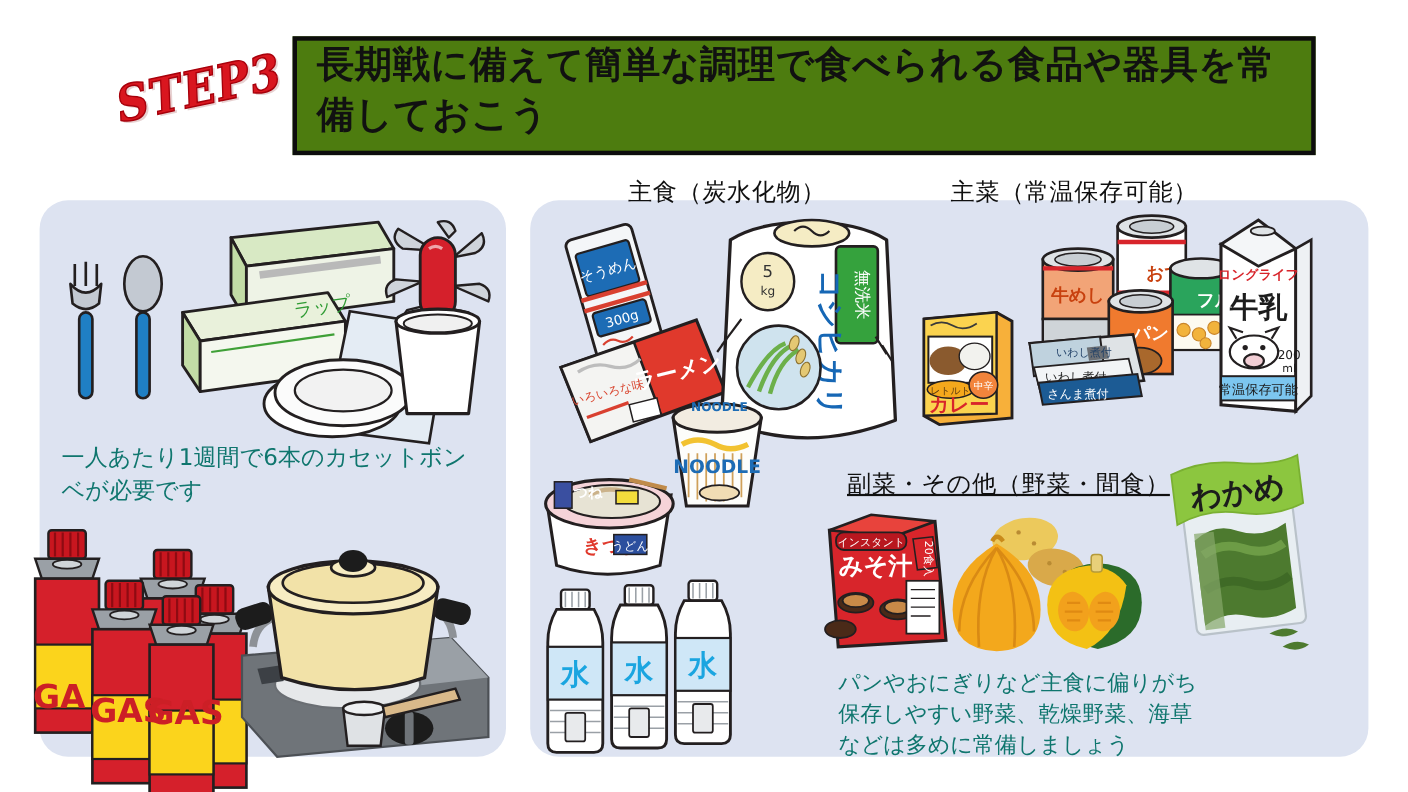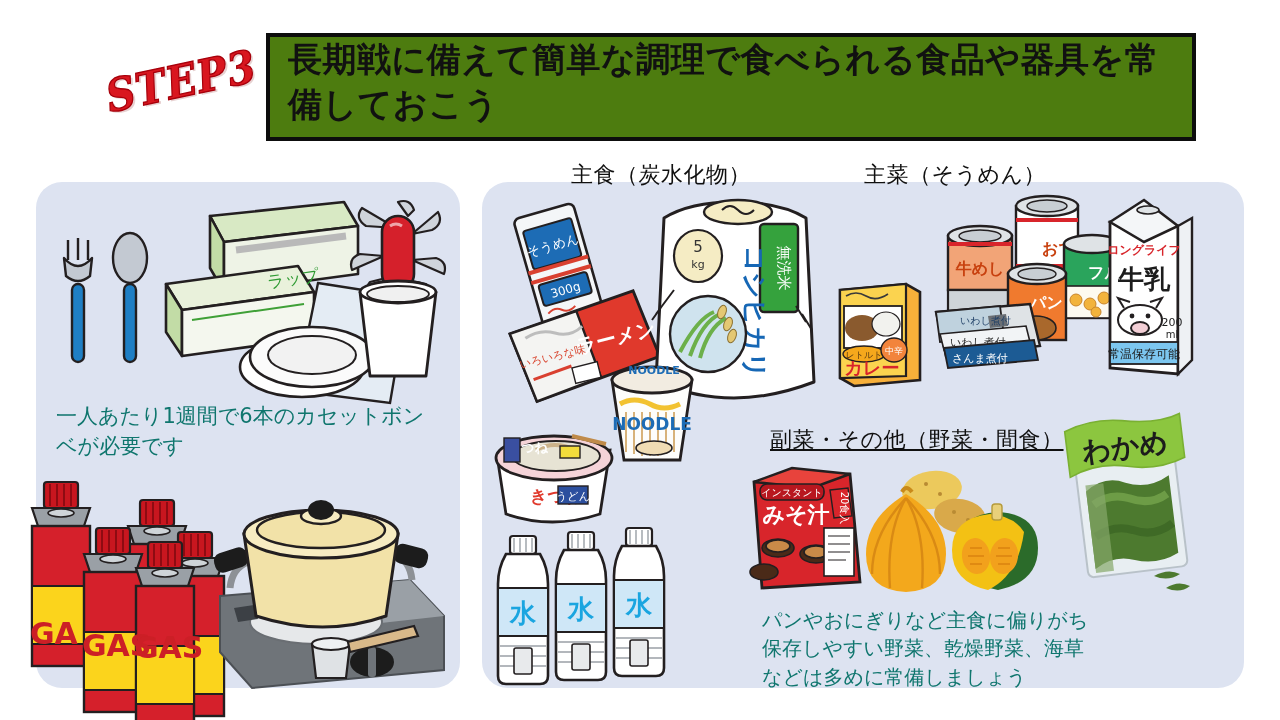--- a/index.html
+++ b/index.html
@@ -226,21 +226,21 @@
   <g stroke="#231f20" stroke-width="2.2" fill="#dfe2e5">
     <path d="M116 178 L154 178 L150 212 L120 212 Z"></path>
     <ellipse cx="135" cy="178" rx="19" ry="6" fill="#eef0f2"></ellipse>
     <path d="M152 176 L218 160 L222 170 L154 186 Z" fill="#d9b98a"></path>
   </g>
 </svg>
 
 <div id="panel-right" class="panel"></div>
 
 <div id="head-staple" class="section-heading">主食（炭水化物）</div>
-<div id="head-protein" class="section-heading">主菜（そうめん）</div>
+<div id="head-protein" class="section-heading">主菜（常温保存可能）</div>
 <div id="head-side" class="section-heading">副菜・その他（野菜・間食）</div>
 
 <svg class="art" style="left:508px; top:204px;" width="110" height="140" viewBox="0 0 110 140">
   <g transform="rotate(-16 55 70)">
     <rect x="22" y="4" width="62" height="128" rx="6" fill="#f4f6f8" stroke="#231f20" stroke-width="2.6"></rect>
     <rect x="28" y="18" width="50" height="40" rx="3" fill="#1d6cb5" stroke="#231f20" stroke-width="2"></rect>
     <text x="53" y="44" font-size="13" fill="#ffffff" text-anchor="middle" font-family="'DejaVu Sans',sans-serif">そうめん</text>
     <rect x="28" y="74" width="50" height="22" rx="3" fill="#1d6cb5" stroke="#231f20" stroke-width="2"></rect>
     <text x="53" y="90" font-size="12" fill="#ffffff" text-anchor="middle" font-family="'DejaVu Sans',sans-serif">300g</text>
     <path d="M22 60 L84 60 M22 70 L84 70" stroke="#d94030" stroke-width="4"></path>

